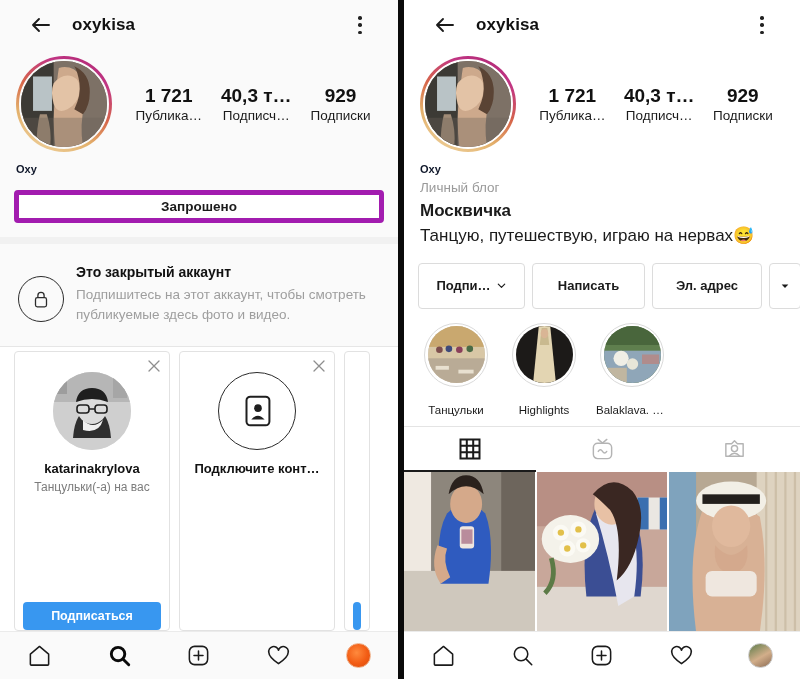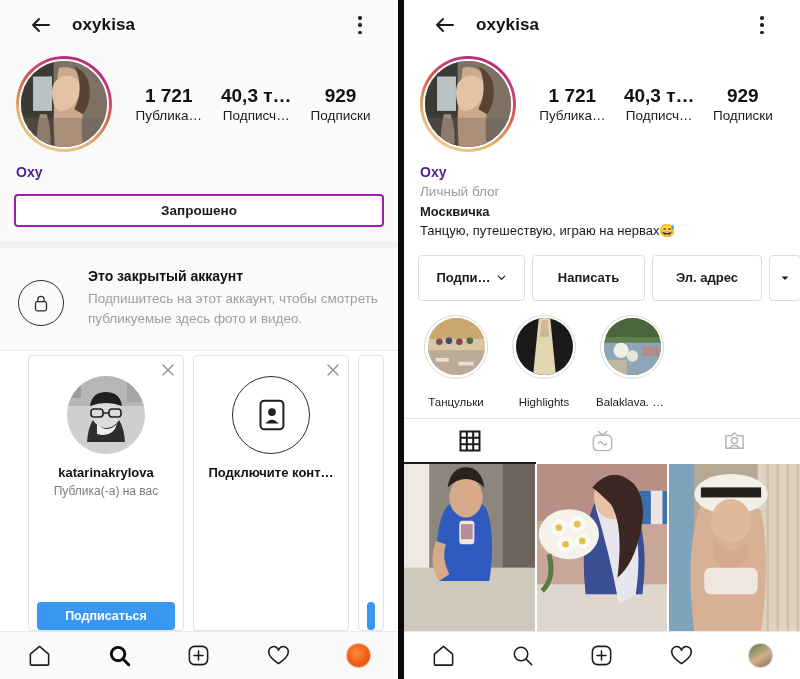--- a/index.html
+++ b/index.html
@@ -64,58 +64,58 @@
   .stats {
     flex: 1 1 auto; display: flex; justify-content: space-around;
     align-items: flex-start; padding-left: 14px; padding-right: 2px;
   }
   .stat { text-align: center; min-width: 0; }
   .stat-num { font-size: 19px; font-weight: bold; color: #111; white-space: nowrap; }
   .stat-label { font-size: 13.5px; color: #1b1b1b; white-space: nowrap; margin-top: 1px; }
 
   
   .bio { padding: 10px 16px 0 16px; }
-  .bio-name { font-size: 14px; font-weight: bold; color: #4c1d95; line-height: 1.45; }
+  .bio-name { font-size: 11px; font-weight: bold; color: #0f172a; line-height: 1.45; }
   .bio-category { font-size: 13.5px; color: #9a9a9a; line-height: 1.45; }
-  .bio-line { font-size: 13px; color: #1b1b1b; line-height: 1.5; }
+  .bio-line { font-size: 17px; color: #1b1b1b; line-height: 1.5; }
   .bio-line.b { font-weight: bold; }
 
   
   .btn-row-left { padding: 12px 14px 14px 14px; }
   .btn-requested {
-    width: 100%; height: 33px; border: 2px solid #a21caf; border-radius: 4px;
+    width: 100%; height: 33px; border: 5px solid #a21caf; border-radius: 4px;
     background: #ffffff; display: flex; align-items: center; justify-content: center;
     font-size: 13.5px; font-weight: bold; color: #1b1b1b;
   }
 
   .sep { height: 1px; background: #e6e6e6; width: 100%; }
   .gap { height: 7px; background: #f1f1f1; width: 100%; }
 
   
-  .private-box { display: flex; padding: 20px 18px 22px 18px; background: #fafafa; gap: 24px; }
+  .private-box { display: flex; padding: 20px 18px 22px 18px; background: #fafafa; gap: 12px; }
   .lock-circle {
     width: 46px; height: 46px; flex: 0 0 46px; border-radius: 50%;
     border: 1.4px solid #2b2b2b; display: flex; align-items: center; justify-content: center;
     margin-top: 12px;
   }
   .private-text { flex: 1 1 auto; }
   .private-title { font-size: 14px; font-weight: bold; color: #111; margin-bottom: 5px; }
   .private-body { font-size: 13.5px; color: #9e9e9e; line-height: 1.45; }
 
   
   .similar-header {
     display: flex; align-items: center; justify-content: space-between;
     padding: 12px 16px 10px 16px; background: #ffffff;
   }
   .similar-title { font-size: 14px; font-weight: bold; color: #111; }
   .similar-all { font-size: 13.5px; color: #9a9a9a; }
 
   .cards-scroller {
     display: flex; gap: 9px; padding: 4px 14px 0 14px;
-    background: #ffffff; overflow: hidden; flex: 1 1 auto; justify-content: flex-end;
+    background: #ffffff; overflow: hidden; flex: 1 1 auto;
   }
   .card {
     width: 156px; flex: 0 0 156px;
     border: 1px solid #e2e2e2; border-radius: 4px; background: #fff;
     padding: 12px 8px 0 8px; position: relative;
     display: flex; flex-direction: column; align-items: center;
     height: 100%;
   }
   .card-close { position: absolute; top: 7px; right: 8px; width: 14px; height: 14px; }
   .card-avatar {
@@ -293,21 +293,21 @@
             <path d="M20 66 q2 -28 19 -30 q17 2 19 30z" fill="#2e2e2e"></path>
             <ellipse cx="39" cy="36" rx="15" ry="16" fill="#dcdcdc"></ellipse>
             <path d="M23 30 q2 -14 16 -14 q14 0 16 14 q-16 -6 -32 0z" fill="#1f1f1f"></path>
             <rect x="24" y="33" width="12" height="8" rx="3" fill="none" stroke="#1f1f1f" stroke-width="1.6"></rect>
             <rect x="42" y="33" width="12" height="8" rx="3" fill="none" stroke="#1f1f1f" stroke-width="1.6"></rect>
             <path d="M36 37 h6" stroke="#1f1f1f" stroke-width="1.4"></path>
             <path d="M30 48 q10 10 20 0 q-4 14 -20 10z" fill="#efefef"></path>
           </svg>
         </div>
         <div class="card-name">katarinakrylova</div>
-        <div class="card-sub">Публика(-а) на вас</div>
+        <div class="card-sub">Танцульки(-а) на вас</div>
         <div class="card-btn">Подписаться</div>
       </div>
 
       <div class="card">
         <span class="card-close">
           <svg viewBox="0 0 14 14" width="14" height="14">
             <path d="M2 2 L12 12 M12 2 L2 12" stroke="#8e8e8e" stroke-width="1.3" stroke-linecap="round"></path>
           </svg>
         </span>
         <div class="card-avatar contacts">

